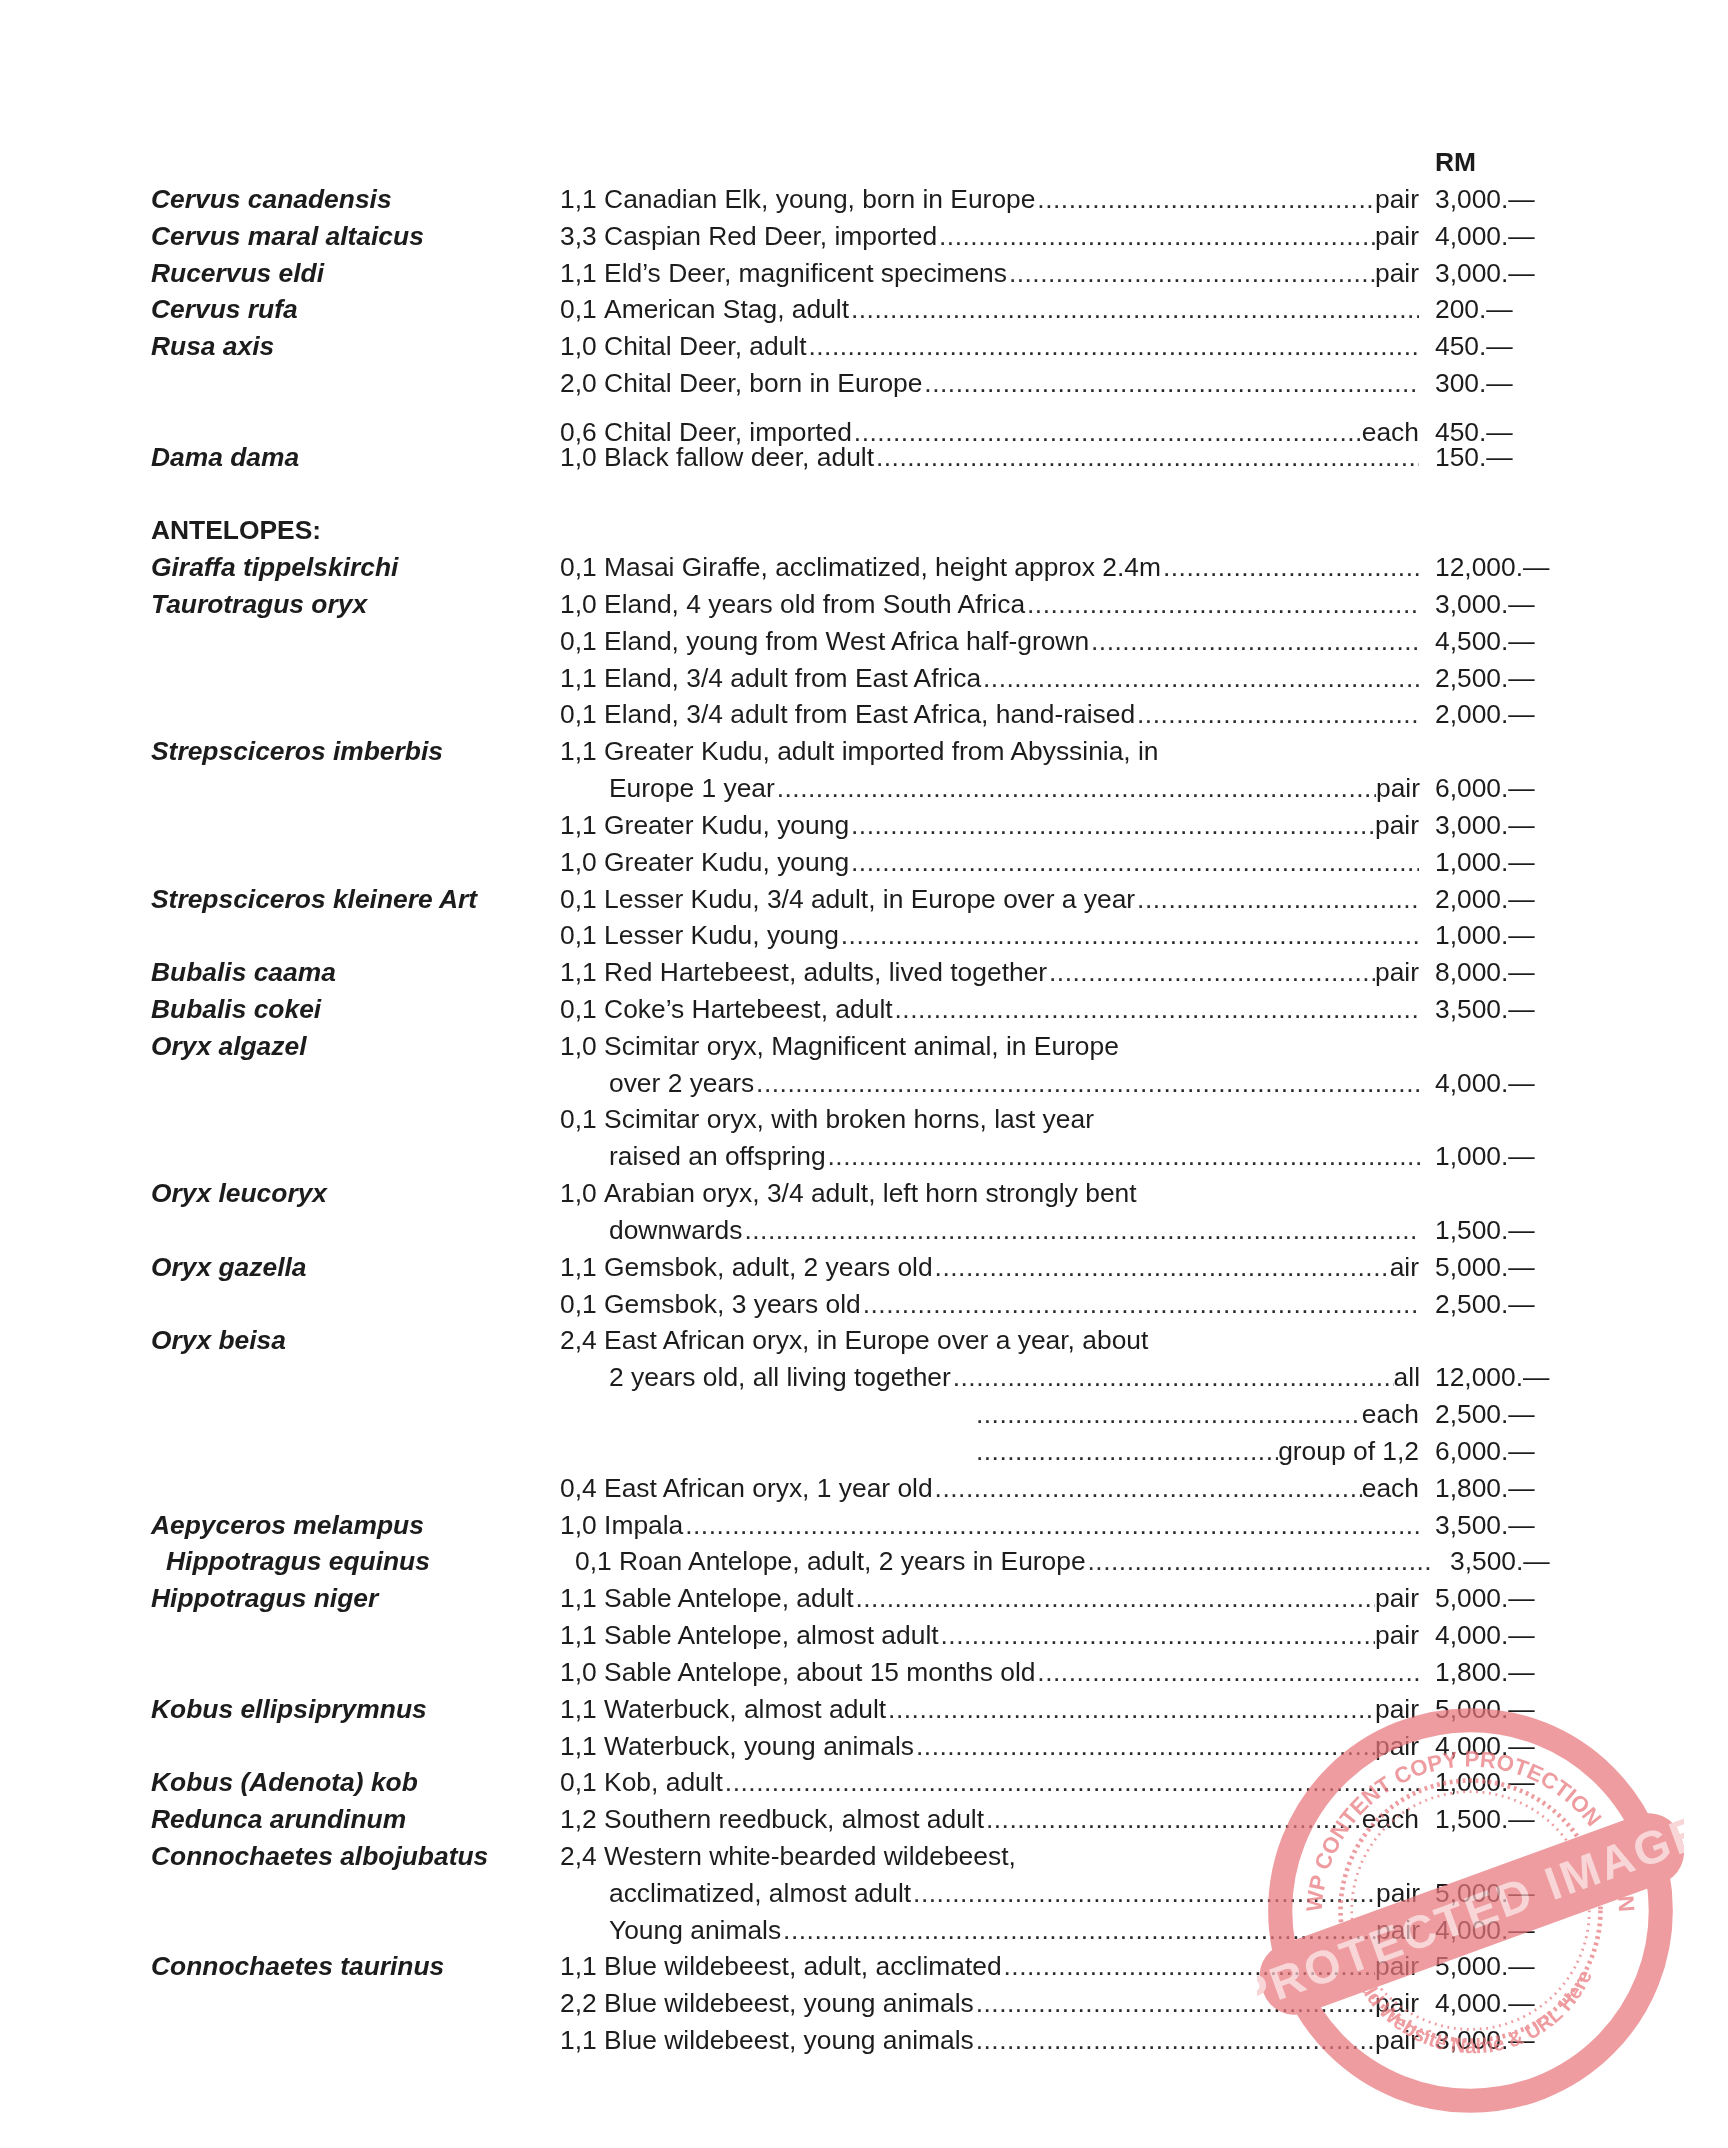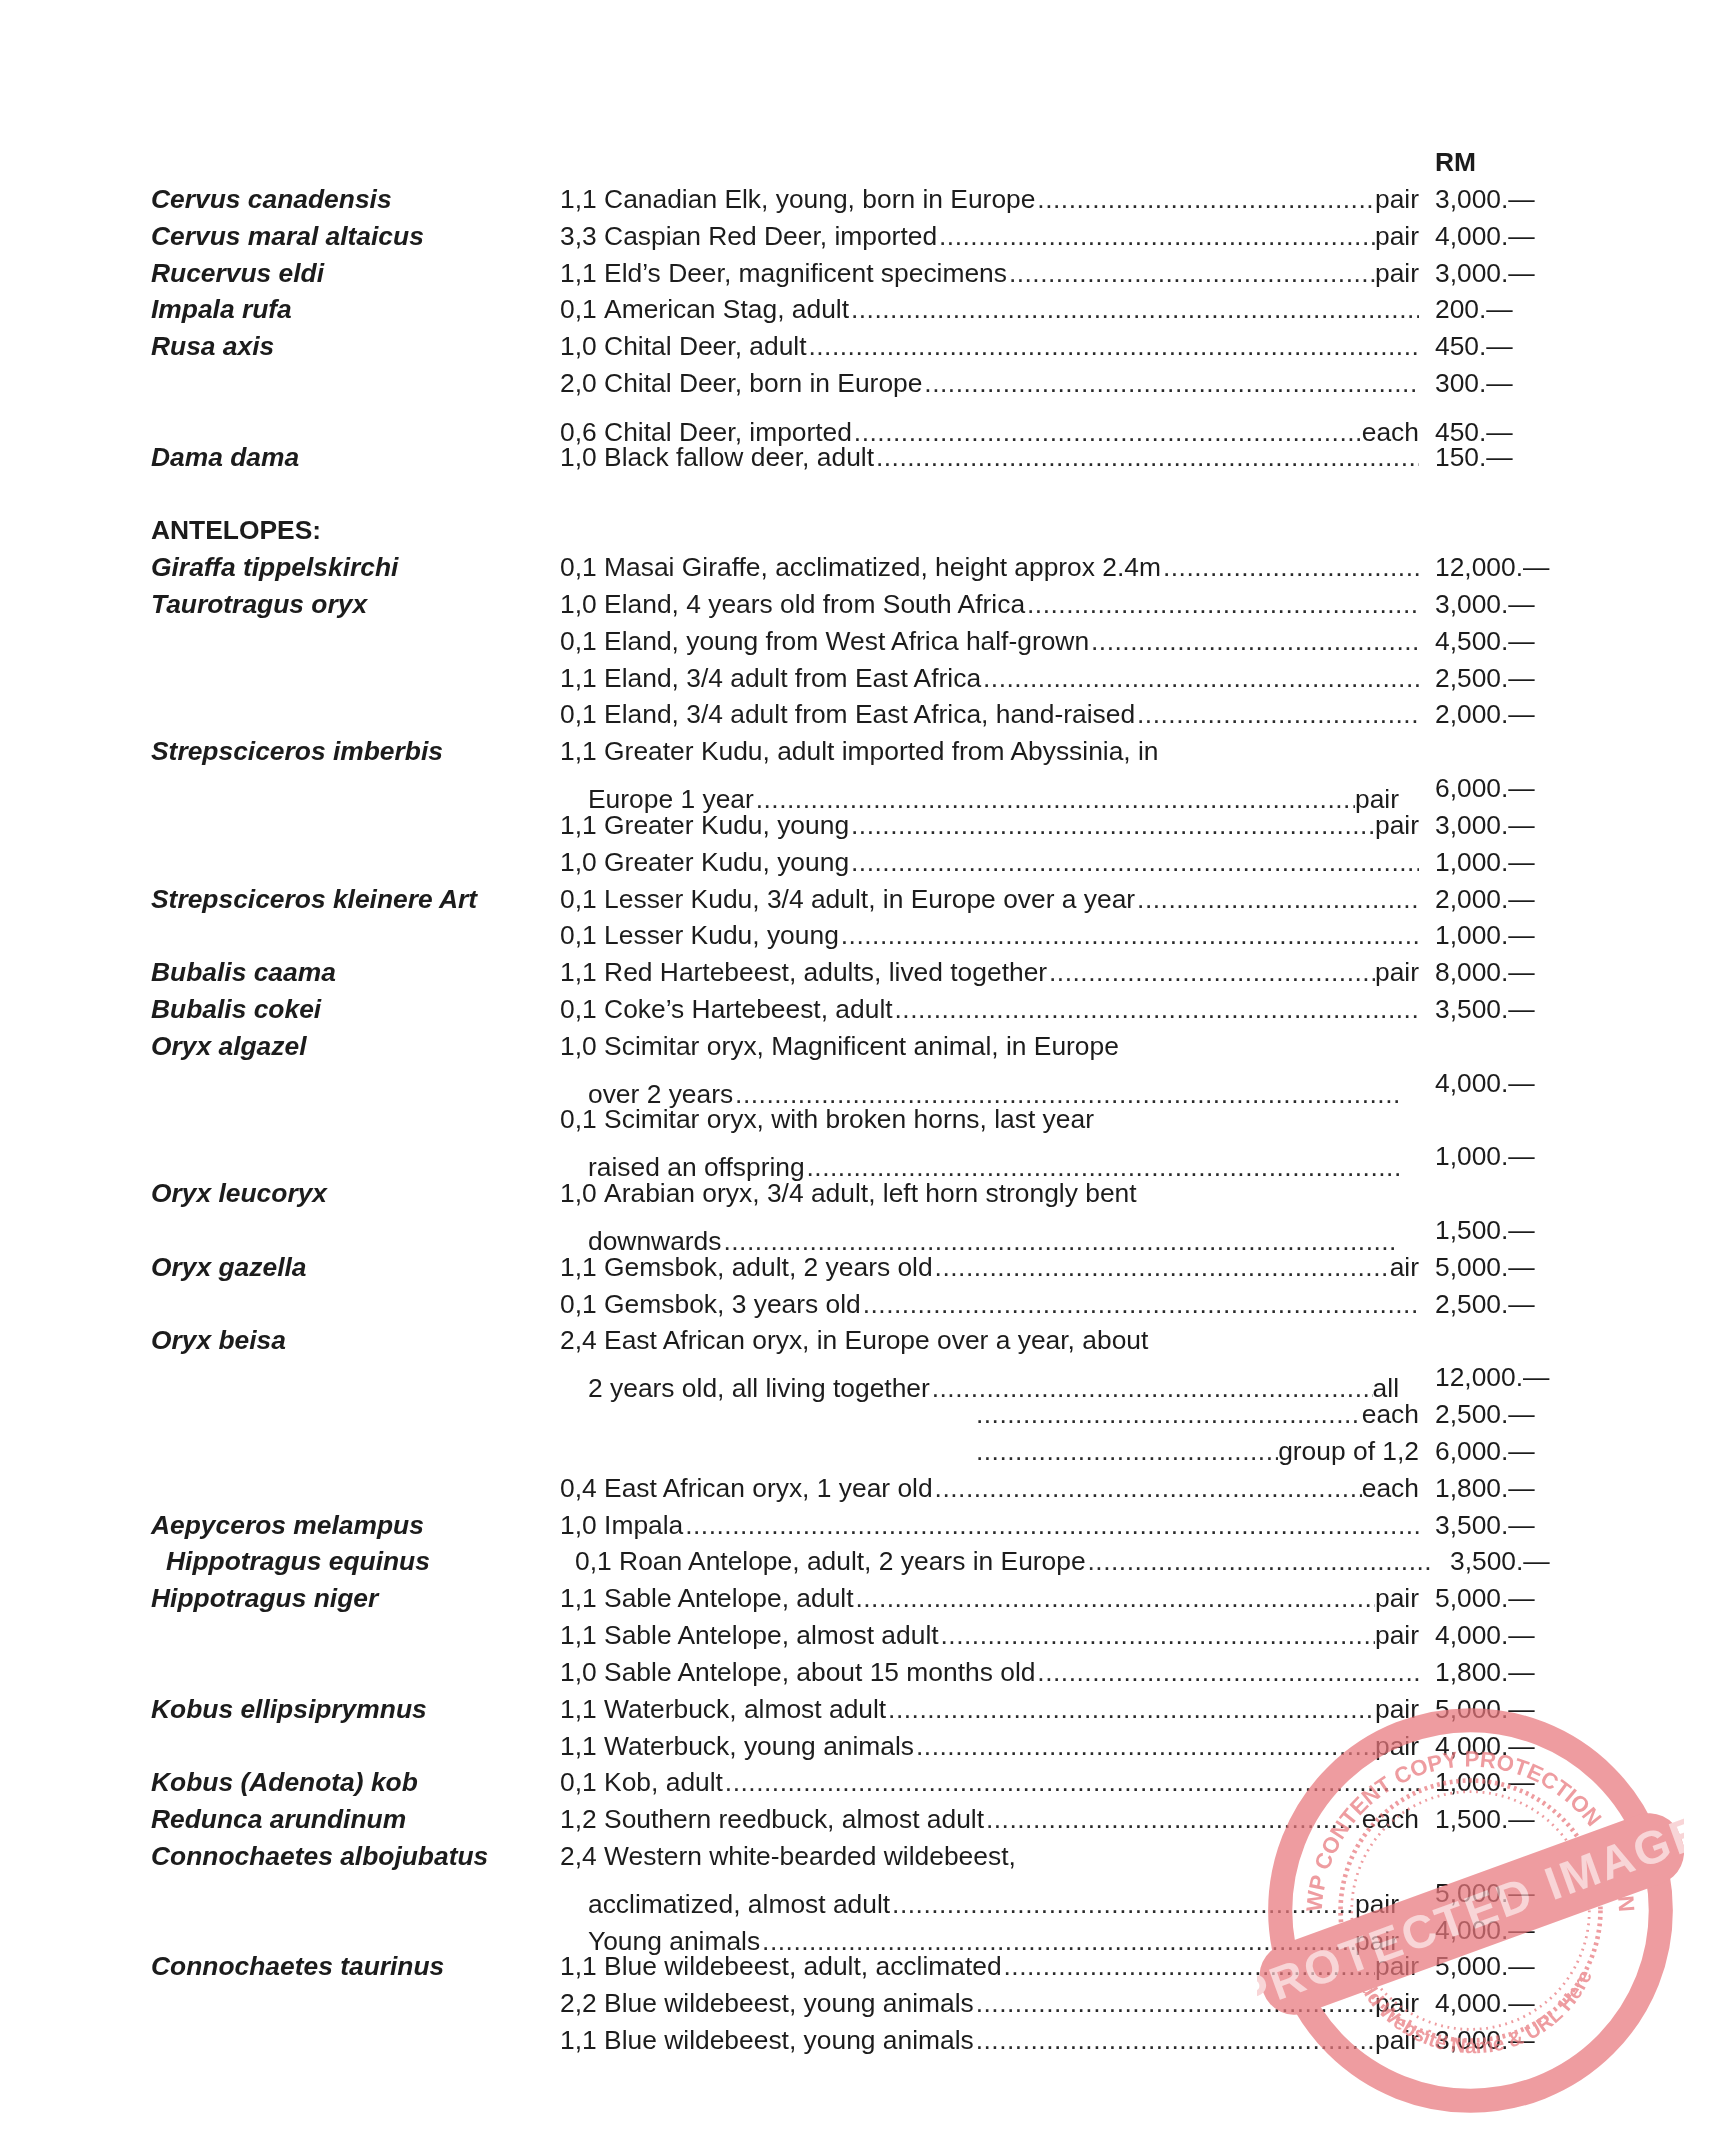--- a/index.html
+++ b/index.html
@@ -3,21 +3,21 @@
 <meta charset="utf-8">
 <style>
   html, body { margin: 0; padding: 0; background: #ffffff; }
   body { width: 1729px; height: 2148px; position: relative; overflow: hidden;
          font-family: "Liberation Sans", sans-serif; color: #1c1c1c; }
   .page { position: absolute; left: 0; top: 0; width: 1729px; height: 2148px; }
   .line { position: absolute; left: 0; width: 1729px; height: 37px; font-size: 26.4px; line-height: 37px; white-space: nowrap; }
   .species { position: absolute; left: 151px; top: 0; font-weight: bold; font-style: italic; }
   .section { position: absolute; left: 151px; top: 0; font-weight: bold; }
   .entry { position: absolute; left: 560px; top: 0; width: 859px; height: 37px; display: flex; align-items: baseline; overflow: hidden; }
-  .entry.cont { left: 588px; width: 811px; margin-top: 11px; }
+  .entry.cont { left: 609px; width: 811px; }
   .entry.lead-only { left: 974px; width: 445px; }
   .count { flex: 0 0 auto; margin-right: 7.4px; }
   .desc { flex: 0 0 auto; }
   .leader { flex: 1 1 auto; overflow: hidden; margin-left: 1.9px; letter-spacing: 0.5px; color: #2a2a2a; }
   .leader::before { content: "........................................................................................................................................................................................................................................"; }
   .unit { flex: 0 0 auto; }
   .unit.empty { width: 0; }
   .price { position: absolute; left: 1435px; top: 0; }
   .rm { position: absolute; left: 1435px; font-weight: bold; }
   .stamp { position: absolute; left: 1257px; top: 1697px; width: 427px; height: 427px; pointer-events: none; opacity: 0.72; }
@@ -54,21 +54,21 @@
         <span class="species">Rucervus eldi</span>
         <div class="entry">
           <span class="count">1,1</span>
           <span class="desc">Eld’s Deer, magnificent specimens</span>
           <span class="leader"></span>
           <span class="unit">pair</span>
         </div>
         <span class="price">3,000.—</span>
       </div>
       <div class="line" style="top: 291px;">
-        <span class="species">Impala rufa</span>
+        <span class="species">Cervus rufa</span>
         <div class="entry">
           <span class="count">0,1</span>
           <span class="desc">American Stag, adult</span>
           <span class="leader"></span>
           <span class="unit empty"></span>
         </div>
         <span class="price">200.—</span>
       </div>
       <div class="line" style="top: 328px;">
         <span class="species">Rusa axis</span>

